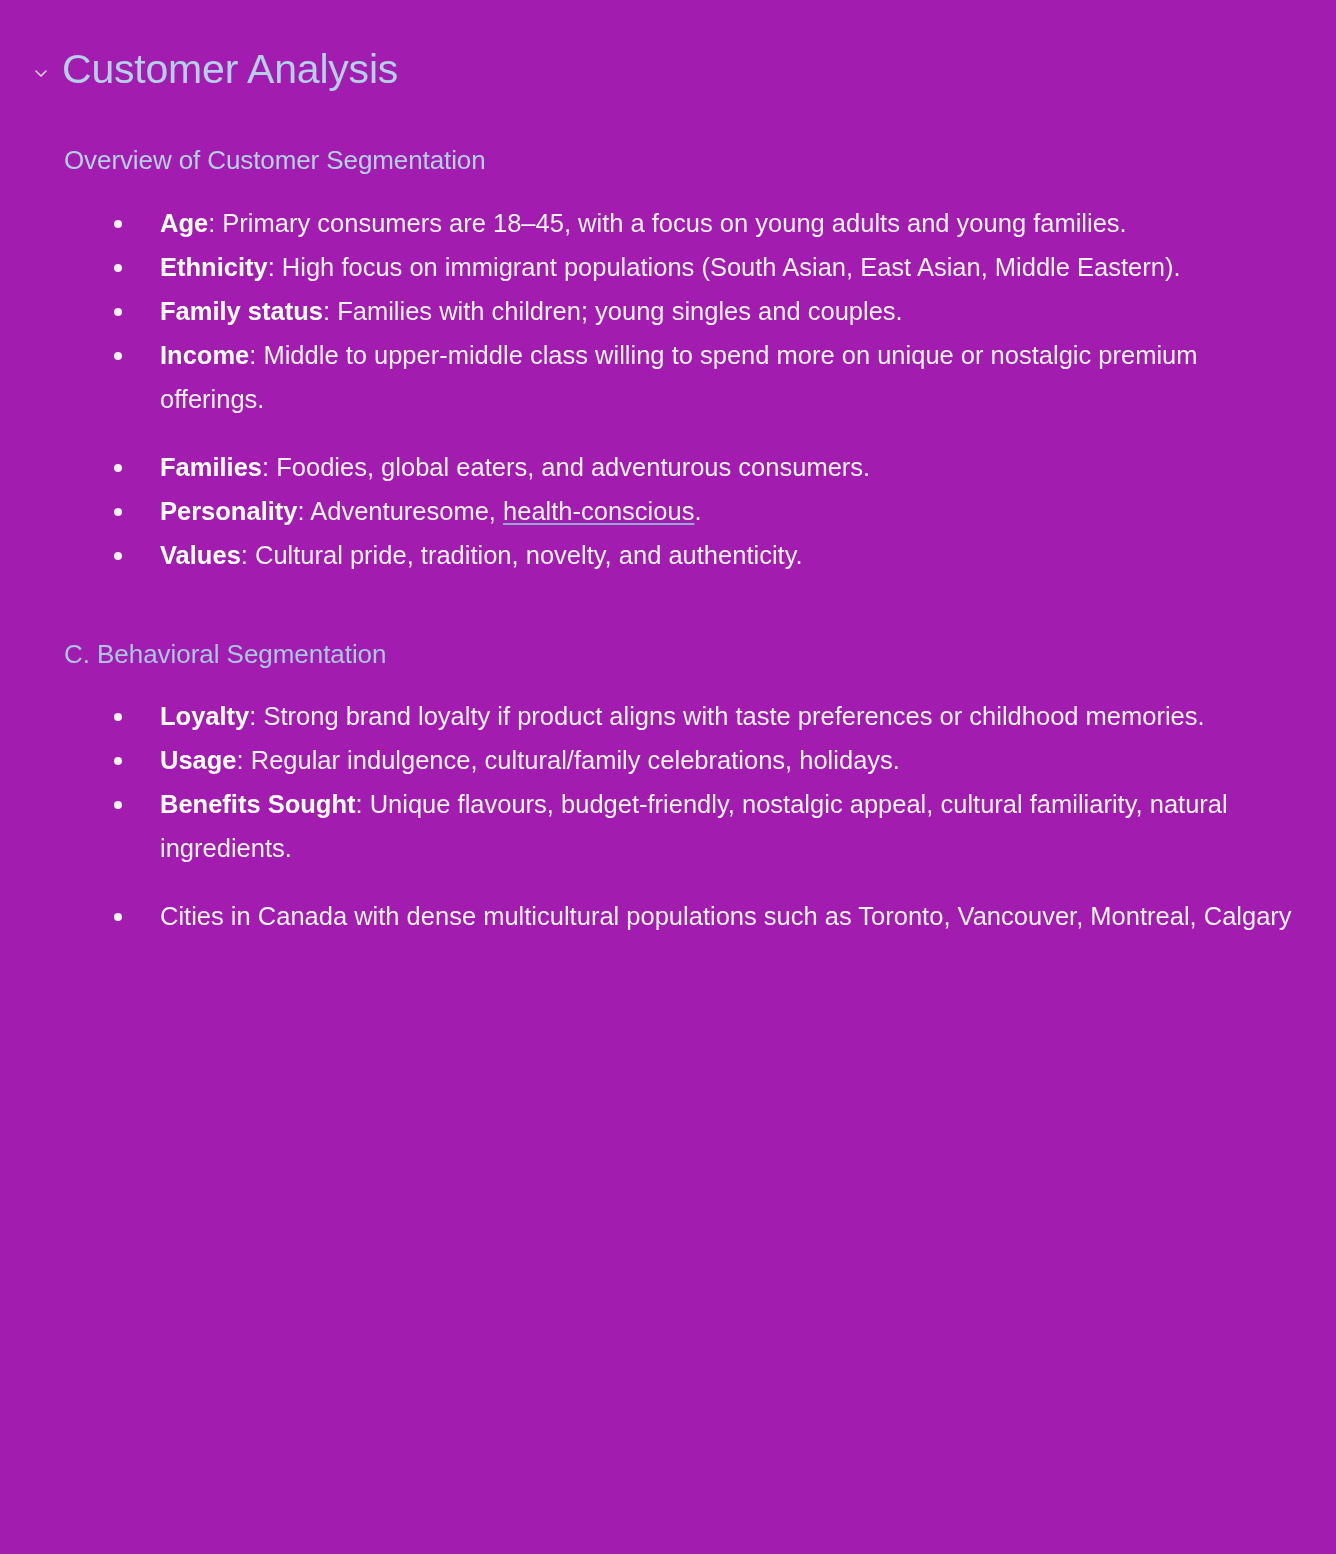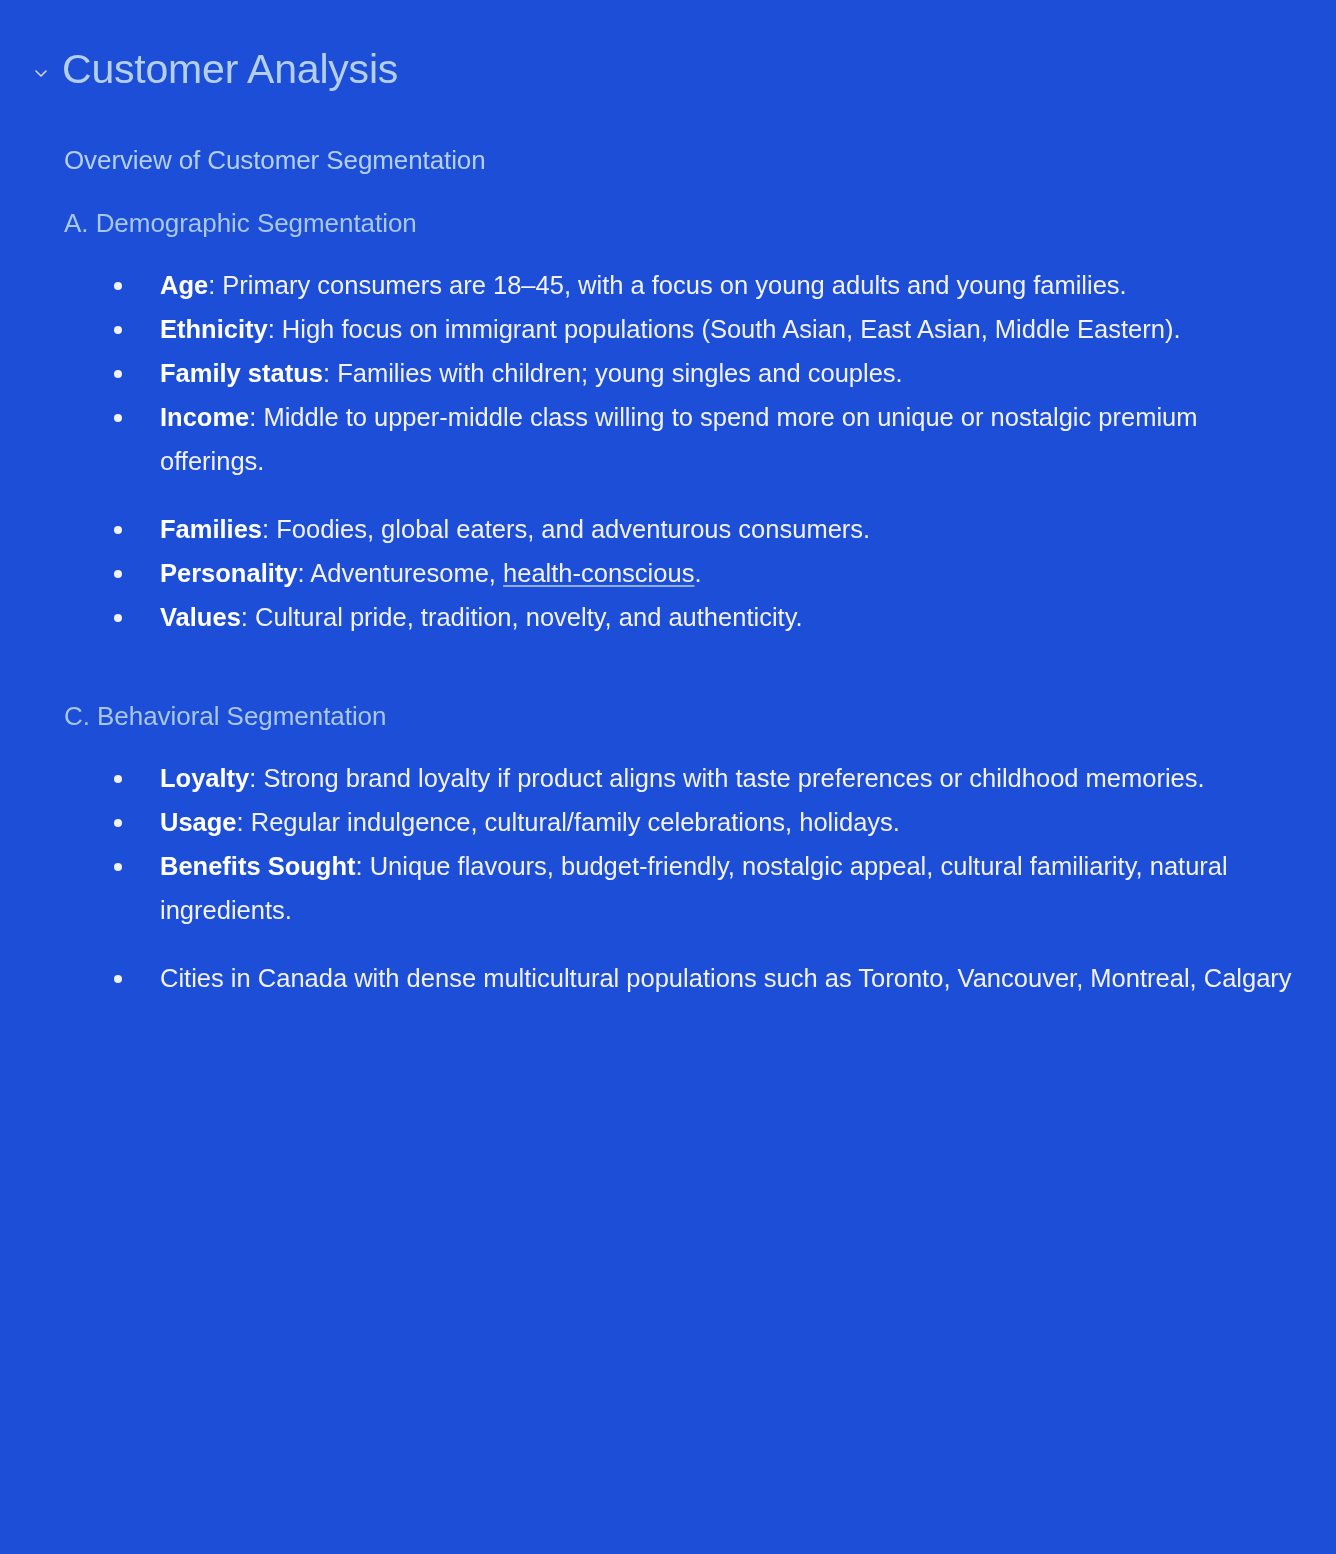--- a/index.html
+++ b/index.html
@@ -12,21 +12,21 @@
     height: 1554px;
     overflow: hidden;
     font-family: "Liberation Sans", sans-serif;
     -webkit-font-smoothing: antialiased;
   }
 
   .doc {
     position: relative;
     width: 1336px;
     height: 1554px;
-    background: #1d4ed8;
+    background: #a21caf;
     box-sizing: border-box;
     padding: 0;
   }
 
   
   .title-row {
     display: flex;
     align-items: center;
     padding: 18px 0 0 0;
     margin-left: 28px;
@@ -120,21 +120,20 @@
     <span class="chevron-btn">
       <svg width="20" height="20" viewBox="0 0 20 20" aria-hidden="true">
         <path d="M5 8 L10 13 L15 8" fill="none" stroke="#d6d6d6" stroke-width="1.6" stroke-linecap="round" stroke-linejoin="round"></path>
       </svg>
     </span>
     <h1 class="doc-title">Customer Analysis</h1>
   </div>
 
   <h2 class="subtitle">Overview of Customer Segmentation</h2>
 
-  <h3 class="section-heading">A. Demographic Segmentation</h3>
   <ul class="bullets">
     <li><b>Age</b><span>: Primary consumers are 18–45, with a focus on young adults and young families.</span></li>
     <li><b>Ethnicity</b><span>: High focus on immigrant populations (South Asian, East Asian, Middle Eastern).</span></li>
     <li><b>Family status</b><span>: Families with children; young singles and couples.</span></li>
     <li><b>Income</b><span>: Middle to upper-middle class willing to spend more on unique or nostalgic premium offerings.</span></li>
   </ul>
 
   <ul class="bullets">
     <li><b>Families</b><span>: Foodies, global eaters, and adventurous consumers.</span></li>
     <li><b>Personality</b><span>: Adventuresome, </span><span class="spellcheck">health-conscious</span><span>.</span></li>

